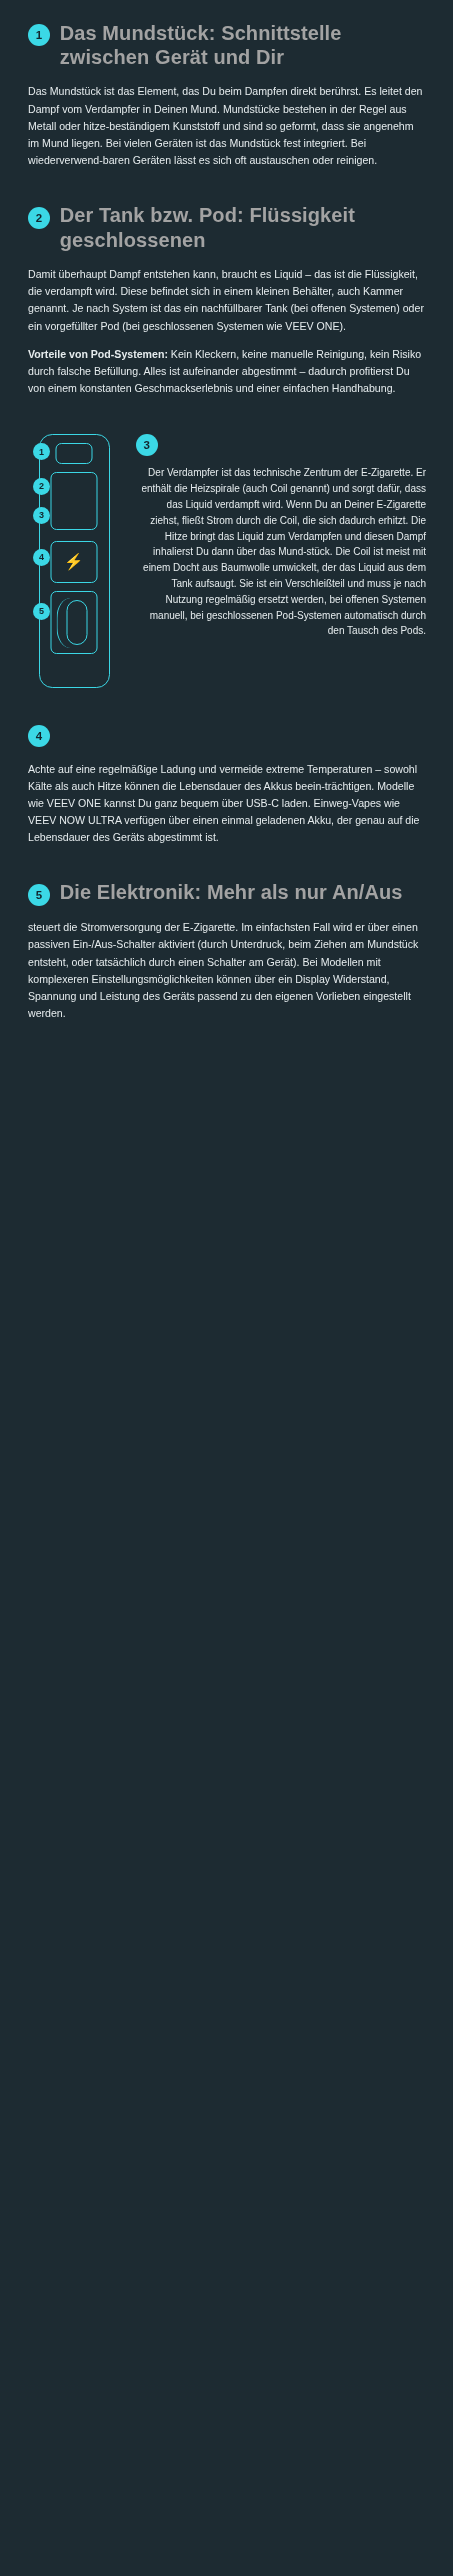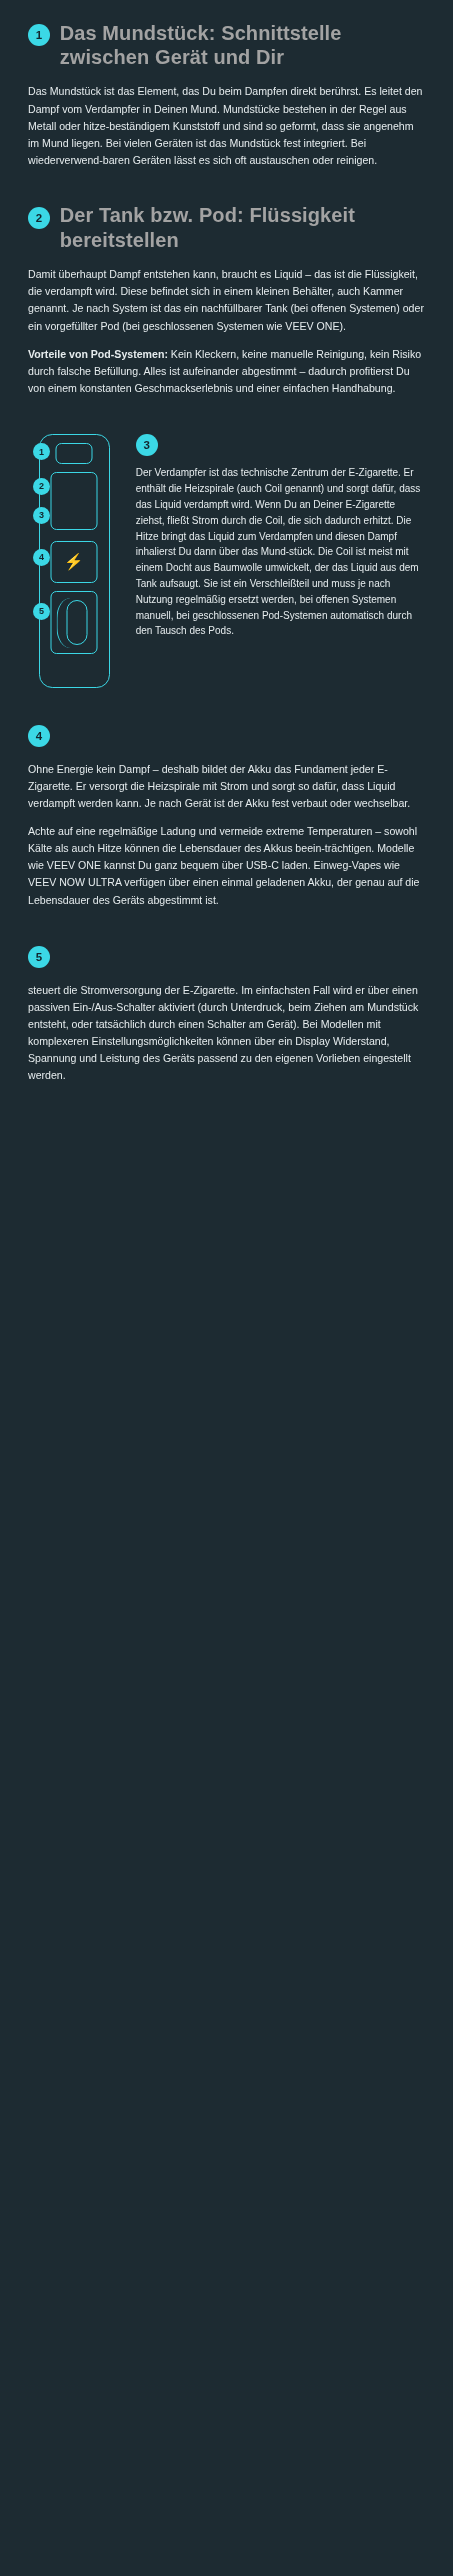--- a/index.html
+++ b/index.html
@@ -189,39 +189,39 @@
     gap: 8.5px;
     margin-bottom: 9.7px;
   }
   .fig-head .badge { margin-top: 2.4px; }
   .fig-title {
     font-size: 18px;
     line-height: 1.22;
     font-weight: bold;
     color: #3bd8e6;
   }
-  .fig-text p.body { font-size: 10px; line-height: 1.58; }
+  .fig-text p.body { font-size: 10px; line-height: 1.58; text-align: right; }
 </style>
 </head>
 <body>
 
 <div class="page">
 
   <div class="block">
     <div class="sec-head">
       <div class="badge">1</div>
       <div class="sec-title">Das Mundstück: Schnittstelle zwischen Gerät und Dir</div>
     </div>
     <p class="body">Das Mundstück ist das Element, das Du beim Dampfen direkt berührst. Es leitet den Dampf vom Verdampfer in Deinen Mund. Mundstücke bestehen in der Regel aus Metall oder hitze-beständigem Kunststoff und sind so geformt, dass sie angenehm im Mund liegen. Bei vielen Geräten ist das Mundstück fest integriert. Bei wiederverwend-baren Geräten lässt es sich oft austauschen oder reinigen.</p>
   </div>
 
   <div class="block">
     <div class="sec-head">
       <div class="badge">2</div>
-      <div class="sec-title">Der Tank bzw. Pod: Flüssigkeit bereitstellen</div>
+      <div class="sec-title">Der Tank bzw. Pod: Flüssigkeit geschlossenen</div>
     </div>
     <p class="body">Damit überhaupt Dampf entstehen kann, braucht es Liquid – das ist die Flüssigkeit, die verdampft wird. Diese befindet sich in einem kleinen Behälter, auch Kammer genannt. Je nach System ist das ein nachfüllbarer Tank (bei offenen Systemen) oder ein vorgefüllter Pod (bei geschlossenen Systemen wie VEEV ONE).</p>
     <p class="body"><span class="b">Vorteile von Pod-Systemen:</span><span> Kein Kleckern, keine manuelle Reinigung, kein Risiko durch falsche Befüllung. Alles ist aufeinander abgestimmt – dadurch profitierst Du von einem konstanten Geschmackserlebnis und einer einfachen Handhabung.</span></p>
   </div>
 
   <div class="block">
     <div class="figure-row">
 
       <div class="device-col">
         <div class="device">
@@ -250,25 +250,25 @@
         <p class="body">Der Verdampfer ist das technische Zentrum der E-Zigarette. Er enthält die Heizspirale (auch Coil genannt) und sorgt dafür, dass das Liquid verdampft wird. Wenn Du an Deiner E-Zigarette ziehst, fließt Strom durch die Coil, die sich dadurch erhitzt. Die Hitze bringt das Liquid zum Verdampfen und diesen Dampf inhalierst Du dann über das Mund-stück. Die Coil ist meist mit einem Docht aus Baumwolle umwickelt, der das Liquid aus dem Tank aufsaugt. Sie ist ein Verschleißteil und muss je nach Nutzung regelmäßig ersetzt werden, bei offenen Systemen manuell, bei geschlossenen Pod-Systemen automatisch durch den Tausch des Pods.</p>
       </div>
 
     </div>
   </div>
 
   <div class="block">
     <div class="sec-head">
       <div class="badge">4</div>
     </div>
-    <p class="body">Ohne Energie kein Dampf – deshalb bildet der Akku das Fundament jeder E-Zigarette. Er versorgt die Heizspirale mit Strom und sorgt so dafür, dass Liquid verdampft werden kann. Je nach Gerät ist der Akku fest verbaut oder wechselbar.</p>
     <p class="body"><span>Achte auf eine </span><span class="u">regelmäßige Ladung</span><span> und vermeide extreme Temperaturen – sowohl Kälte als auch Hitze können die Lebensdauer des Akkus beein-trächtigen. Modelle wie </span><span class="u">VEEV ONE</span><span> kannst Du ganz bequem über USB-C laden.  Einweg-Vapes wie </span><span class="u">VEEV NOW ULTRA</span><span> verfügen über einen einmal geladenen Akku, der genau auf die Lebensdauer des Geräts abgestimmt ist.</span></p>
   </div>
 
   <div class="block last">
     <div class="sec-head">
       <div class="badge">5</div>
+      <div class="sec-title">Die Elektronik: Mehr als nur An/Aus</div>
     </div>
     <p class="body">steuert die Stromversorgung der E-Zigarette. Im einfachsten Fall wird er über einen passiven Ein-/Aus-Schalter aktiviert (durch Unterdruck, beim Ziehen am Mundstück entsteht, oder tatsächlich durch einen Schalter am Gerät). Bei Modellen mit komplexeren Einstellungsmöglichkeiten können über ein Display Widerstand, Spannung und Leistung des Geräts passend zu den eigenen Vorlieben eingestellt werden.</p>
   </div>
 
 </div>
 
 
 </body></html>

